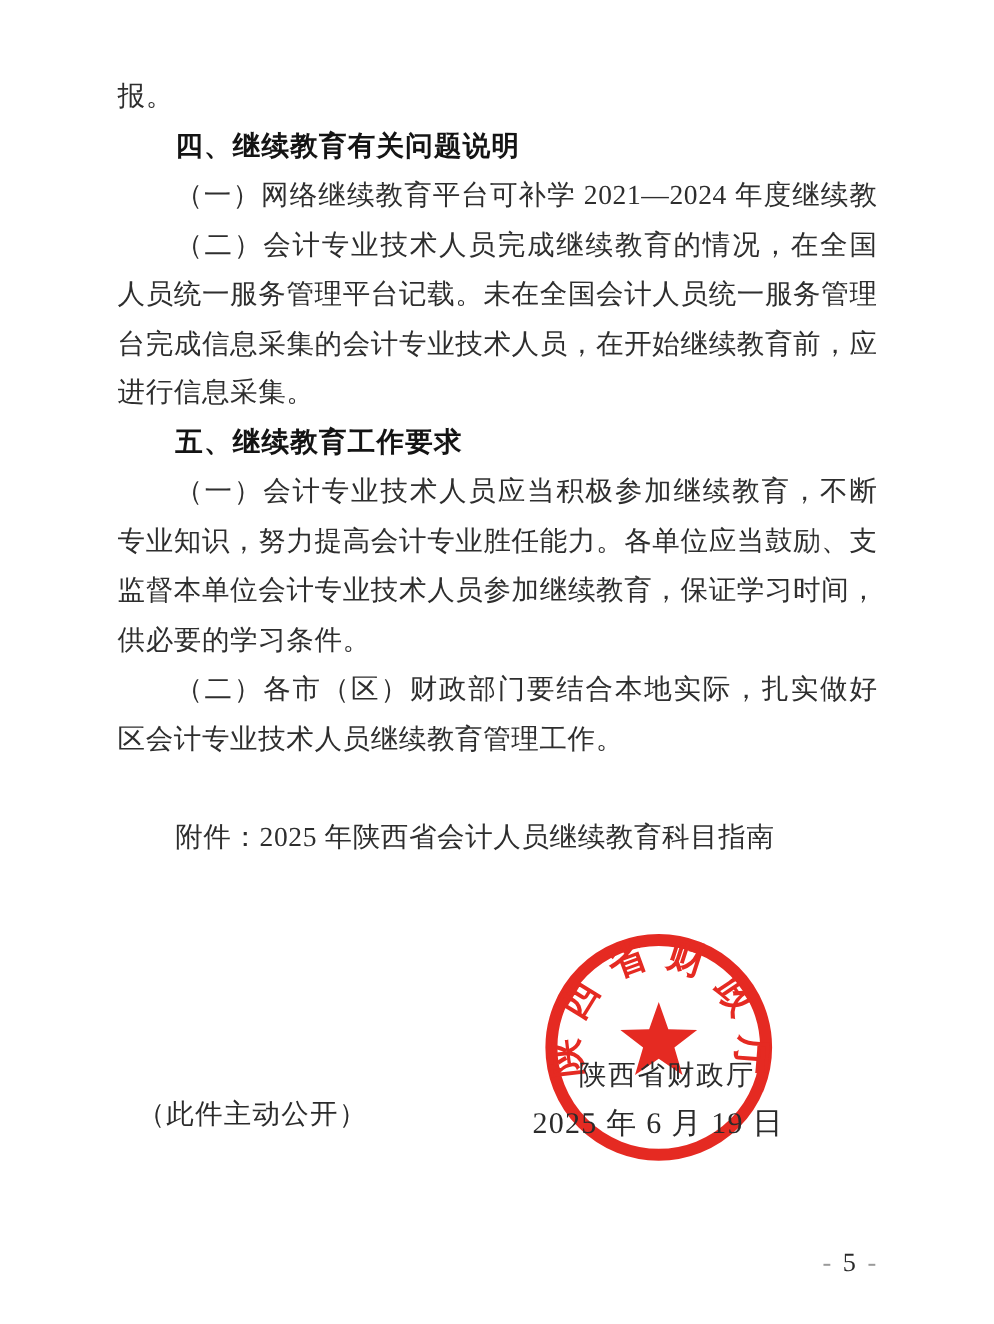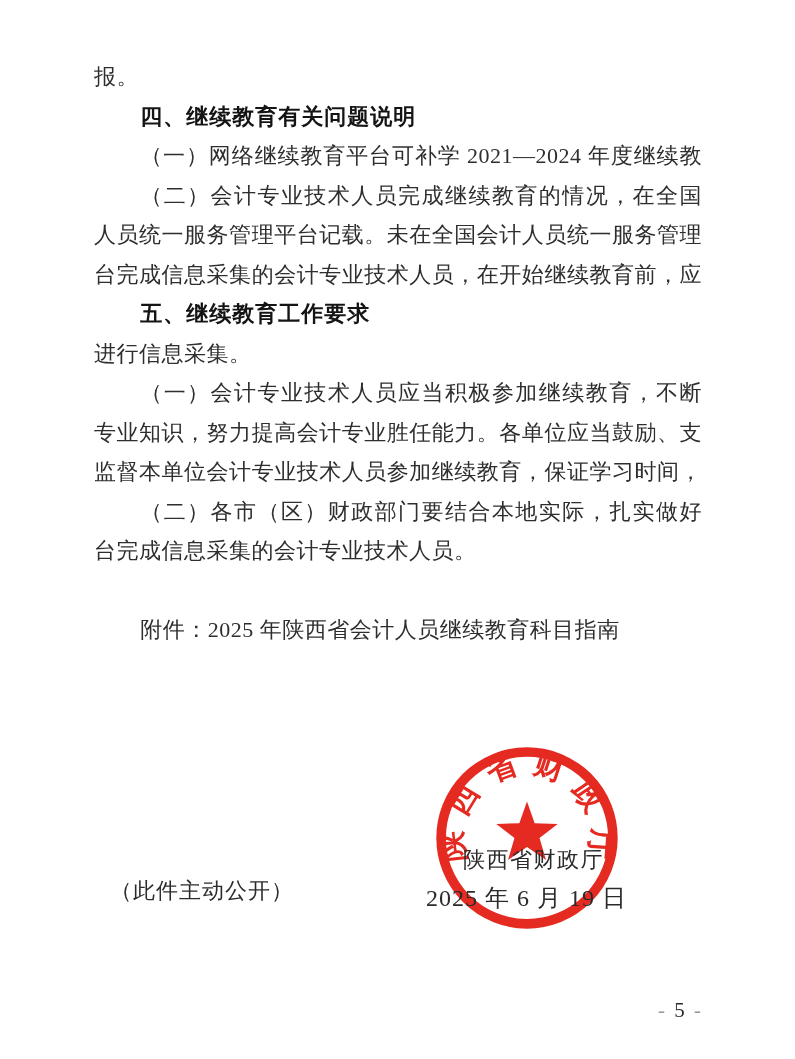--- a/index.html
+++ b/index.html
@@ -111,27 +111,28 @@
 
 <div id="page">
 
   <div id="doc-body">
       <div class="line body">报。</div>
       <div class="line heading indent">四、继续教育有关问题说明</div>
       <div class="line body indent full">（一）网络继续教育平台可补学 2021—2024 年度继续教育</div>
       <div class="line body indent full">（二）会计专业技术人员完成继续教育的情况，在全国会计</div>
       <div class="line body full">人员统一服务管理平台记载。未在全国会计人员统一服务管理平</div>
       <div class="line body full">台完成信息采集的会计专业技术人员，在开始继续教育前，应先</div>
+      <div class="line body">进行信息采集。</div>
       <div class="line heading indent">五、继续教育工作要求</div>
-      <div class="line body">进行信息采集。</div>
       <div class="line body indent full">（一）会计专业技术人员应当积极参加继续教育，不断更新</div>
       <div class="line body full">专业知识，努力提高会计专业胜任能力。各单位应当鼓励、支持、</div>
       <div class="line body full">监督本单位会计专业技术人员参加继续教育，保证学习时间，提</div>
+      <div class="line body">供必要的学习条件。</div>
       <div class="line body indent full">（二）各市（区）财政部门要结合本地实际，扎实做好本地</div>
-      <div class="line body">台完成信息采集的会计专业技术人员。</div>
+      <div class="line body">区会计专业技术人员继续教育管理工作。</div>
       <div class="line body"></div>
       <div class="line body indent">附件：2025 年陕西省会计人员继续教育科目指南</div>
     </div>
 
   <svg id="seal" viewBox="0 0 192 192" xmlns="http://www.w3.org/2000/svg">
     <defs>
       <path id="arcPath" d="M 35.9 113.9 A 64 64 0 1 1 156.1 113.9"></path>
     </defs>
     <circle class="ring" cx="96" cy="92" r="85"></circle>
     <polygon class="star" points="96,56 103.6,77.5 126.4,78.1 108.4,92 114.8,113.9 96,101 77.2,113.9 83.6,92 65.6,78.1 88.4,77.5"></polygon>

